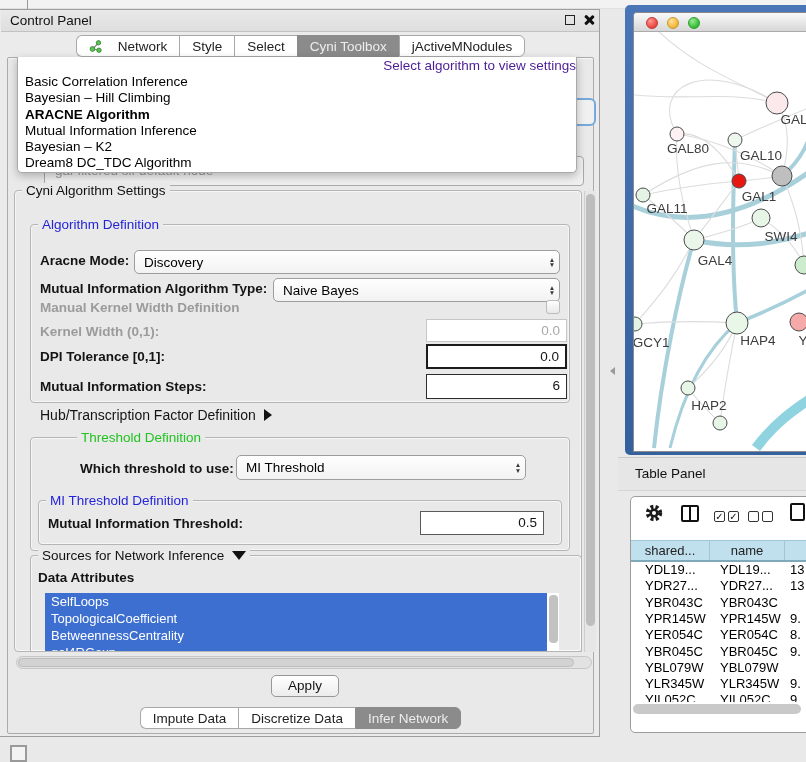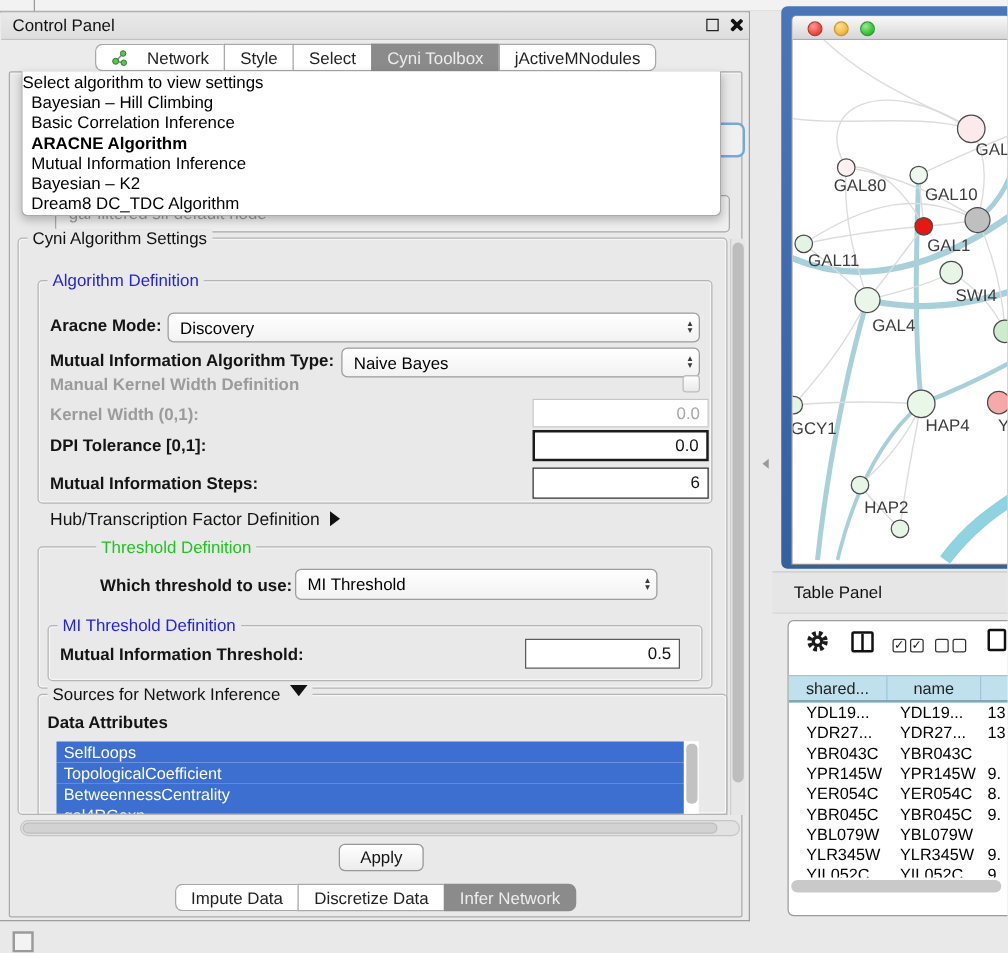--- a/index.html
+++ b/index.html
@@ -34,21 +34,21 @@
   .tab{height:22px;line-height:21px;padding:0 12px;background:#fff;border:1px solid #a8a8a8;border-right:none;font-size:13.5px;color:#222;display:flex;align-items:center;gap:16px;}
   .tab:first-child{border-radius:6px 0 0 6px;}
   .tab:last-child{border-right:1px solid #a8a8a8;border-radius:0 6px 6px 0;}
   .tab.sel{background:var(--tab-selected);color:#ededed;border-color:#8b8b8b;}
 
   
   #cp-main{left:7px;top:57px;width:587px;height:677px;background:#e9e9e9;border:1px solid #ababab;border-radius:2px;box-shadow:inset 0 1px 0 #f6f6f6;}
 
   
   #algo-popup{left:17px;top:57px;width:560px;height:116px;background:#fff;border:1px solid #a9a9a9;border-top:none;border-radius:0 0 5px 5px;box-shadow:0 3px 8px rgba(0,0,0,0.25);z-index:30;padding-top:1px;}
-  .pop-prompt{height:16px;line-height:16px;text-align:left;color:#000000;font-size:13.5px;}
+  .pop-prompt{height:16px;line-height:16px;text-align:right;color:#4c1d95;font-size:13.5px;margin-left:40px;}
   .pop-item{height:16.3px;line-height:16.3px;padding-left:7px;font-size:13.5px;color:#000;white-space:nowrap;}
   .pop-item.bold{font-weight:bold;}
 
   
   #focus-frag{left:554px;top:98px;width:42px;height:28px;border:2px solid #74a9dc;border-radius:6px;background:#f0f0f0;z-index:2;}
   #gal-combo{left:44px;top:156px;width:540px;height:30px;background:#efefef;border:1px solid #a8a8a8;border-radius:4px;z-index:2;line-height:28px;padding-left:10px;color:#9b9b9b;font-size:13.5px;}
 
   
   .group{border:1px solid #b5b5b5;border-radius:4px;box-shadow:inset 0 0 0 1px rgba(255,255,255,0.6);}
   .gtitle{position:absolute;background:#e9e9e9;padding:0 4px;font-size:13.5px;white-space:nowrap;z-index:4;}
@@ -83,21 +83,21 @@
 
   .tri-right{display:inline-block;width:0;height:0;border-top:6px solid transparent;border-bottom:6px solid transparent;border-left:8px solid #111;vertical-align:-1px;margin-left:8px;}
   .tri-down{display:inline-block;width:0;height:0;border-left:7px solid transparent;border-right:7px solid transparent;border-top:9px solid #111;vertical-align:-1px;margin-left:8px;}
 
   #thr-group{left:30px;top:437px;width:540px;height:114px;z-index:3;}
   #thr-title{left:38px;top:430px;}
   #mithr-group{left:38px;top:500px;width:524px;height:45px;z-index:3;}
   #mithr-title{left:46px;top:493px;}
 
   #sources-group{left:30px;top:555px;width:552px;height:97px;z-index:3;overflow:hidden;border-radius:4px 4px 0 0;}
-  #sources-title{left:38px;top:548px;color:#111;display:flex;}
+  #sources-title{left:38px;top:548px;color:#111;display:flex;align-items:center;}
   #dataattr-label{left:38px;top:570px;font-weight:bold;font-size:13.5px;z-index:4;}
   #attr-list{left:45px;top:593px;width:514px;height:58px;background:#fff;z-index:4;overflow:hidden;}
   .attr-item{width:502px;height:17px;line-height:17px;background:var(--selection-blue);color:#fff;padding-left:6px;font-size:13px;white-space:nowrap;}
   #attr-vthumb{left:549px;top:595px;width:9px;height:48px;background:#c2c2c2;border-radius:4px;z-index:5;}
 
   #hscroll{left:16px;top:656px;width:576px;height:13px;background:#e2e2e2;border:1px solid #c6c6c6;border-radius:7px;z-index:3;}
   #hscroll-thumb{left:18px;top:658px;width:556px;height:9px;background:#d2d2d2;border:1px solid #bdbdbd;border-radius:5px;z-index:3;}
 
   #apply-btn{left:271px;top:675px;width:68px;height:22px;background:linear-gradient(#ffffff,#ececec);border:1px solid #979797;border-radius:5px;text-align:center;line-height:20px;font-size:13.5px;z-index:3;}
 
@@ -190,22 +190,22 @@
     </div>
   </div>
 
 <div class="abs" id="cp-main"></div>
 
 <div class="abs" id="focus-frag"></div>
 <div class="abs" id="gal-combo">gal-filtered sif default node</div>
 
 <div class="abs" id="algo-popup">
   <div class="pop-prompt">Select algorithm to view settings</div>
-<div class="pop-item">Bayesian – Hill Climbing</div>
-    <div class="pop-item">Basic Correlation Inference</div>
+<div class="pop-item">Basic Correlation Inference</div>
+    <div class="pop-item">Bayesian – Hill Climbing</div>
     <div class="pop-item bold">ARACNE Algorithm</div>
     <div class="pop-item">Mutual Information Inference</div>
     <div class="pop-item">Bayesian – K2</div>
     <div class="pop-item">Dream8 DC_TDC Algorithm</div>
   </div>
 
 <div class="abs group" id="settings-group"></div>
 <div class="gtitle" id="settings-title">Cyni Algorithm Settings</div>
 <div class="abs" id="vscroll"></div>
 <div class="abs" id="vscroll-thumb"></div>

